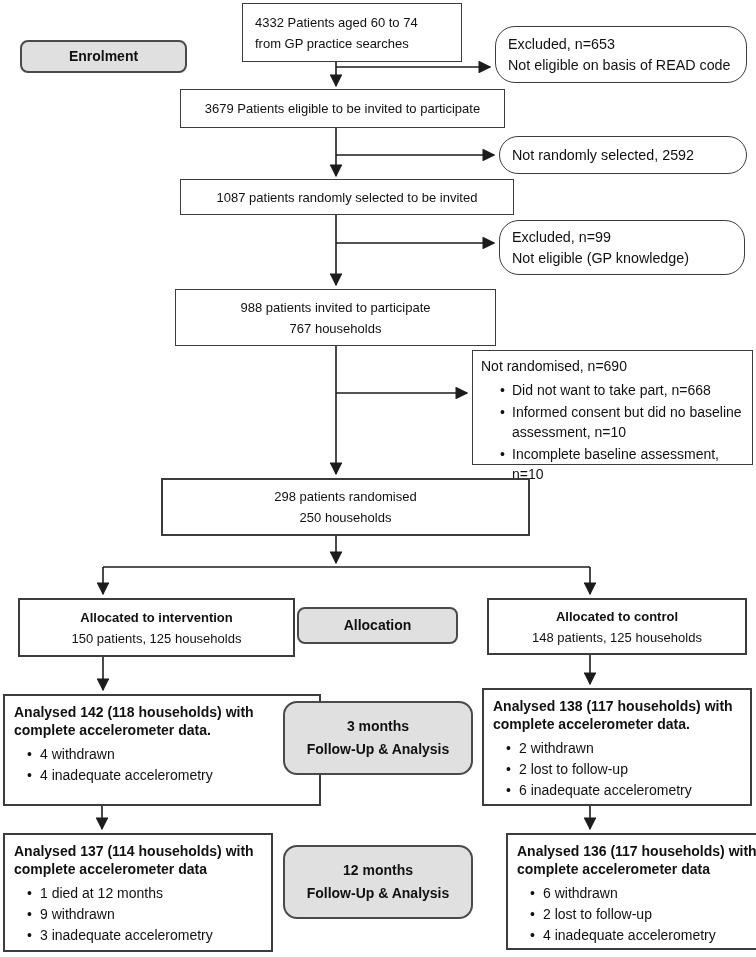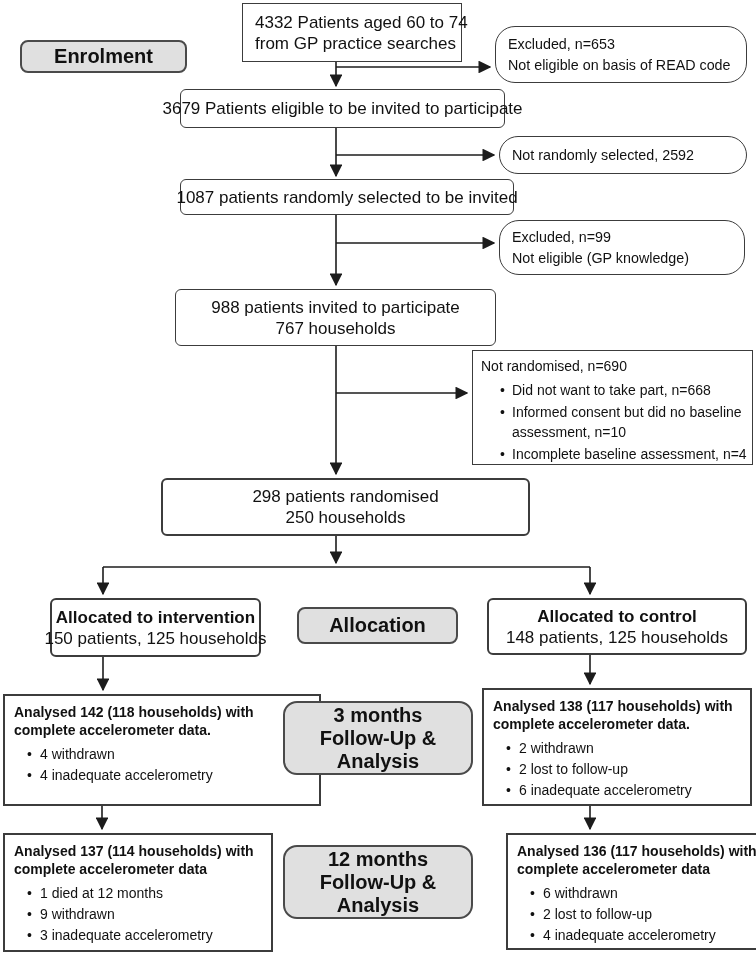--- a/index.html
+++ b/index.html
@@ -11,32 +11,32 @@
   .canvas{
     position:relative; width:756px; height:957px; background:var(--background);
     font-family:"Liberation Sans","DejaVu Sans",sans-serif; color:var(--text);
     margin:0 auto; overflow:hidden;
   }
   .connectors{position:absolute;left:0;top:0;z-index:1;}
   .connectors line{stroke:var(--arrow);stroke-width:1.6;}
   .box{
     position:absolute; z-index:2; box-sizing:border-box; background:#fff;
     border:1.5px solid var(--box-border); display:flex; flex-direction:column;
-    justify-content:center; font-size:17px; line-height:21px;
+    justify-content:center; font-size:13px; line-height:21px;
   }
   .box.thick{border-width:2px;}
-  .box.center{align-items:center; text-align:center;border-radius:6px;}
+  .box.center{align-items:center; text-align:center;}
   .box.left{padding-left:12px; padding-right:2px; align-items:flex-start; text-align:left;}
   .box .line{white-space:nowrap;}
   .side{font-size:14.3px;border-radius:20px;}
   .stage{
     position:absolute; z-index:2; box-sizing:border-box;
     background:var(--stage-fill); border:2px solid var(--stage-border);
     border-radius:8px; display:flex; flex-direction:column; justify-content:center;
-    align-items:center; text-align:center; font-weight:bold; font-size:20px; line-height:23px;
+    align-items:center; text-align:center; font-weight:bold; font-size:14px; line-height:23px;
   }
   .stage.round{border-radius:14px;}
   .analysed{justify-content:flex-start; padding:7px 4px 4px 9px; font-size:14px; line-height:18px;}
   .analysed .hdr{font-weight:bold; white-space:nowrap;}
   .bullets{list-style:none; margin:3px 0 0 0; padding:0 0 0 12px;}
   .bullets li{position:relative; padding-left:14px; margin-top:3px;}
   .bullets li::before{content:"\2022"; position:absolute; left:1px; top:0;}
   .nr{justify-content:flex-start; padding:5px 4px 2px 8px; font-size:14px; line-height:20px;}
   .nr .bullets{padding-left:18px; margin-top:2px;}
   .nr .bullets li{padding-left:13px; margin-top:2px;}
@@ -105,30 +105,30 @@
   <div class="box center" style="left:175px;top:289px;width:321px;height:57px;">
     <div class="line">988 patients invited to participate</div>
     <div class="line">767 households</div>
   </div>
 
   <div class="box nr" style="left:472px;top:350px;width:281px;height:115px;">
     <div>Not randomised, n=690</div>
     <ul class="bullets">
       <li>Did not want to take part, n=668</li>
       <li>Informed consent but did no baseline assessment, n=10</li>
-      <li>Incomplete baseline assessment, n=4</li>
+      <li>Incomplete baseline assessment, n=10</li>
     </ul>
   </div>
 
   <div class="box center thick" style="left:161px;top:478px;width:369px;height:58px;">
     <div class="line">298 patients randomised</div>
     <div class="line">250 households</div>
   </div>
 
-  <div class="box center thick arm" style="left:18px;top:598px;width:211px;height:59px;margin-left:32px;">
+  <div class="box center thick arm" style="left:18px;top:598px;width:277px;height:59px;">
     <div class="line title">Allocated to intervention</div>
     <div class="line">150 patients, 125 households</div>
   </div>
 
   <div class="stage" style="left:297px;top:607px;width:161px;height:37px;">
     <div>Allocation</div>
   </div>
 
   <div class="box center thick arm" style="left:487px;top:598px;width:260px;height:57px;">
     <div class="line title">Allocated to control</div>

